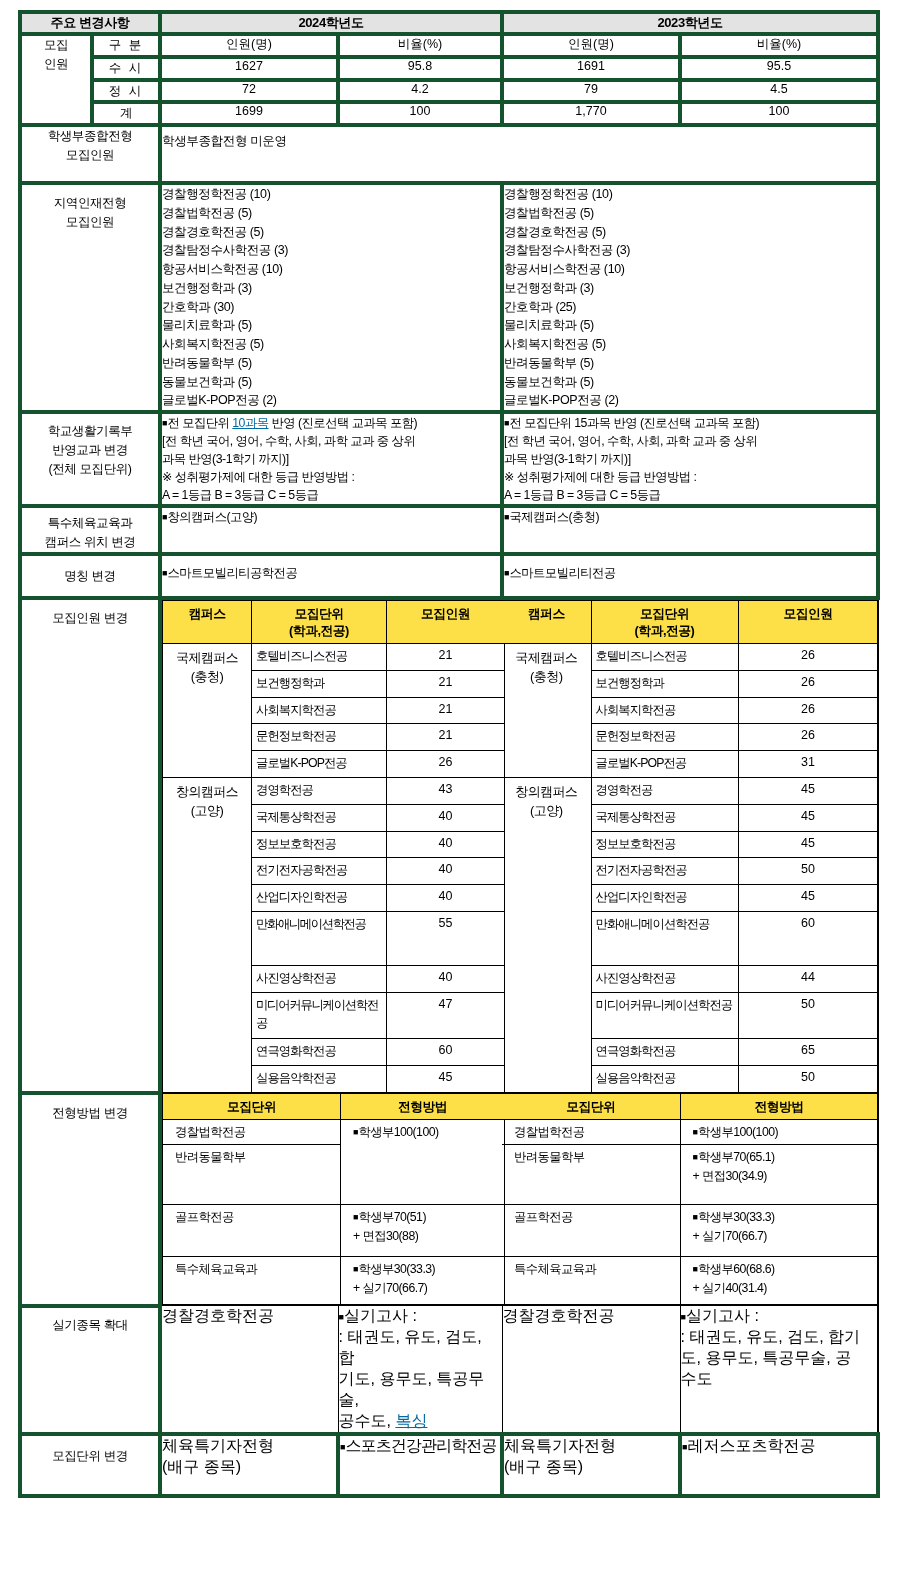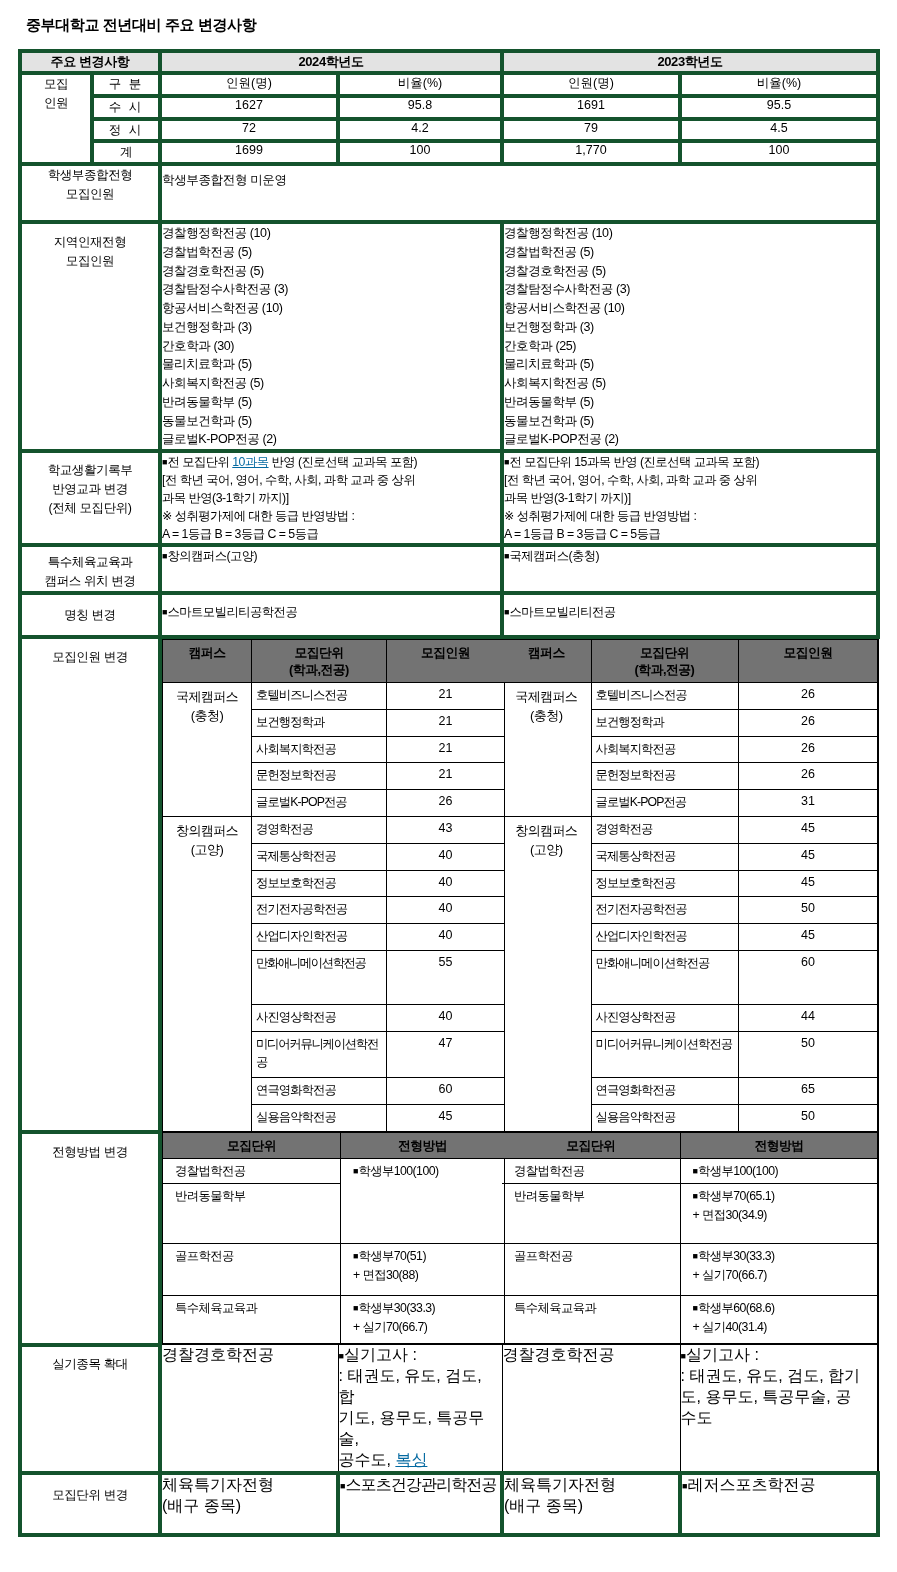--- a/index.html
+++ b/index.html
@@ -86,21 +86,21 @@
     border-collapse: collapse;
     width: 100%;
     table-layout: fixed;
   }
   table.inner td, table.inner th {
     border: 1px solid #000;
     padding: 0;
     vertical-align: top;
   }
   table.inner .ihdr {
-    background: #737373;
+    background: #fde047;
     font-weight: bold;
     text-align: center;
     font-size: 12.8px;
     letter-spacing: -0.5px;
     padding: 4px 5px;
     line-height: 1.33;
   }
   table.inner .icamp {
     text-align: center;
     font-size: 13px;
@@ -127,21 +127,20 @@
   }
   .nb { border-left: 0 !important; }
   .tall { height: 54px; }
   .tall2 { height: 46px; }
 </style>
 </head>
 <body>
 
 <div class="page">
 
-  <div class="doc-title">중부대학교 전년대비 주요 변경사항</div>
 
   <table class="main">
     <colgroup>
       <col style="width:72px">
         <col style="width:68px">
       <col style="width:178px">
         <col style="width:164px">
       <col style="width:178px">
         <col style="width:198px">
     </colgroup>

